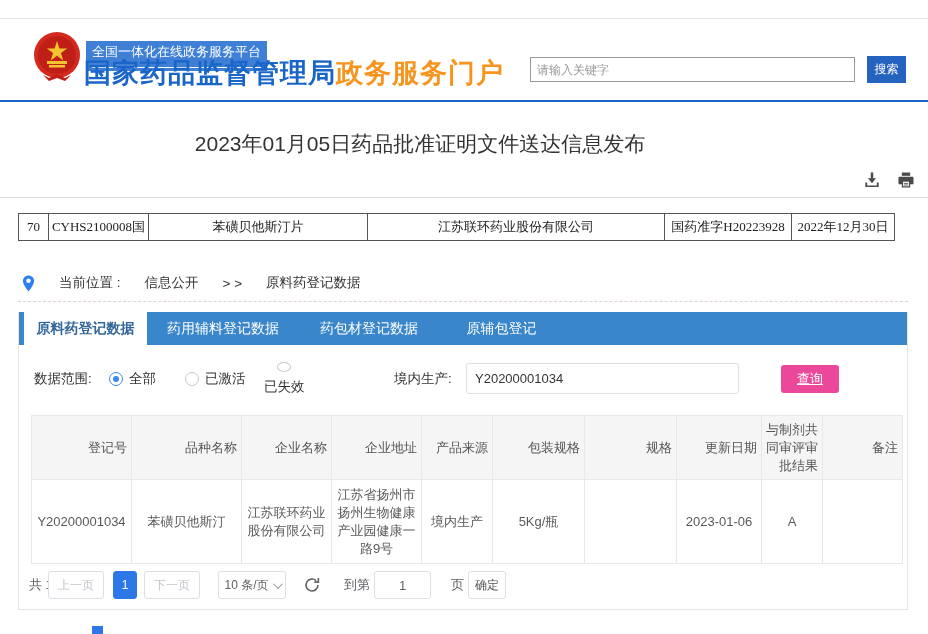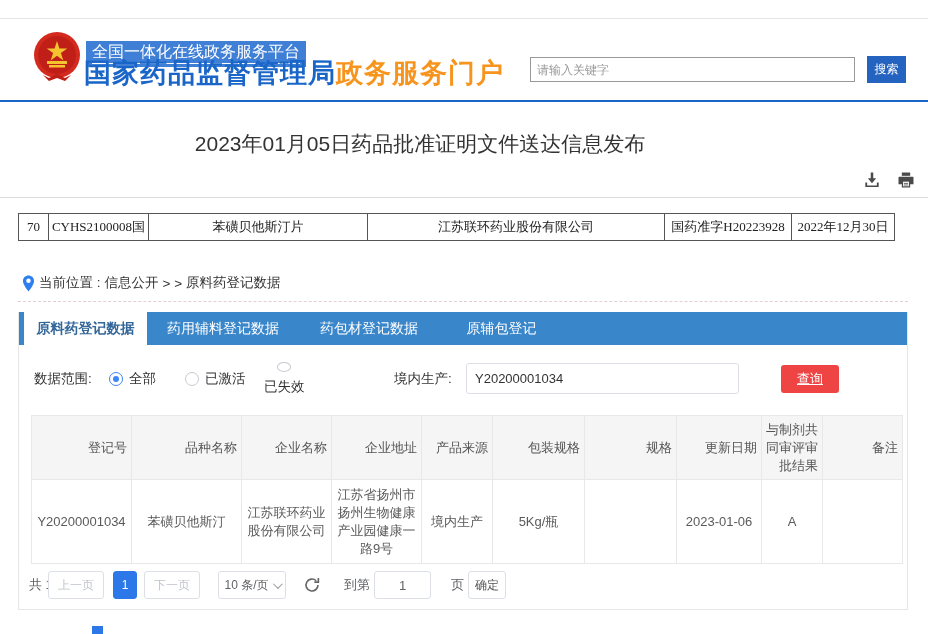--- a/index.html
+++ b/index.html
@@ -5,21 +5,21 @@
   * { margin:0; padding:0; box-sizing:border-box; }
   body { background:#fff; font-family:"Liberation Sans","DejaVu Sans",sans-serif; }
   .page { position:relative; width:928px; height:634px; background:#fff; overflow:hidden; }
 
   
   .topline { position:absolute; left:0; top:18px; width:928px; border-top:1px solid #e4e4e4; }
 
   
   .emblem { position:absolute; left:33px; top:31px; width:48px; height:53px; }
   .badge-wrap { position:absolute; left:86px; top:41px; background:#3f7fd6; padding:1px 6px 3px; }
-  .badge-wrap .t { color:#fff; font-size:16px; display:inline-block; border-bottom:1px solid #fff; padding-bottom:0;text-align:right; }
+  .badge-wrap .t { color:#fff; font-size:13px; display:inline-block; border-bottom:1px solid #fff; padding-bottom:6px;text-align:right; }
   .sitetitle { position:absolute; left:84px; top:55px; font-size:27px; font-weight:bold; letter-spacing:1px; white-space:nowrap; }
   .sitetitle .blue { color:#1a66c8; }
   .sitetitle .orange { color:#f7941d; }
   .search-input { position:absolute; left:530px; top:57px; width:325px; height:25px; border:1px solid #999;
                   font-size:12px; padding:0 6px; color:#333; outline:none; }
   .search-input::placeholder { color:#999; }
   .search-btn { position:absolute; left:867px; top:56px; width:39px; height:27px; background:#2563c0; color:#fff;
                 border:none; font-size:12px; cursor:pointer; }
   .header-divider { position:absolute; left:0; top:100px; width:928px; border-top:2px solid #1a66c8; }
 
@@ -33,21 +33,21 @@
   
   .notice-row { position:absolute; left:18px; top:213px; width:877px; height:28px; display:flex;
                 border:1px solid #555; font-family:"Liberation Serif","DejaVu Serif",serif;
                 font-size:13px; color:#222; }
   .notice-row .cell { border-right:1px solid #555; display:flex; align-items:center; justify-content:center;
                       white-space:nowrap; overflow:hidden; }
   .notice-row .cell:last-child { border-right:none; }
   .nc1{width:30px;} .nc2{width:100px;} .nc3{width:219px;} .nc4{width:297px;} .nc5{width:127px;} .nc6{flex:1;}
 
   
-  .breadcrumb { position:absolute; left:22px; top:274px; display:flex; align-items:center; gap:4px;
+  .breadcrumb { position:absolute; left:22px; top:274px; display:flex; align-items:center; gap:24px;
                 font-size:13.5px; color:#333; }
   .breadcrumb .pin { width:13px; height:17px; display:inline-block; }
   .breadcrumb-divider { position:absolute; left:18px; top:301px; width:890px; border-top:1px dashed #e3cfcf; }
 
   
   .panel { position:absolute; left:18px; top:312px; width:890px; height:298px;
            border:1px solid #e6e6e6; border-top:none; }
   .tabbar { position:absolute; left:0; top:0; width:100%; height:33px; background:#3a86cb;
             display:flex; padding-left:5px; }
   .tab { height:33px; line-height:33px; text-align:center; color:#fff; font-size:14px; cursor:pointer; }
@@ -60,21 +60,21 @@
   .scope-label { left:15px; }
   .query-label { left:375px; }
   .radio-opt { position:absolute; display:flex; align-items:center; gap:6px; height:34px; cursor:pointer; color:#333; }
   .ro1{left:90px;} .ro2{left:166px;} .ro3{left:245px;flex-direction:column;}
   .radio { width:14px; height:14px; border-radius:50%; border:1px solid #c6cad1; background:#fff; position:relative; }
   .radio.checked { border:1px solid #3f86f5; }
   .radio.checked::after { content:""; position:absolute; left:3px; top:3px; width:6px; height:6px;
                           border-radius:50%; background:#3f86f5; }
   .query-input { position:absolute; left:447px; top:1px; width:273px; height:31px; border:1px solid #dcdfe6;
                  border-radius:3px; padding:0 8px; font-size:13px; color:#333; outline:none; }
-  .query-btn { position:absolute; left:762px; top:3px; width:58px; height:28px; background:#ef4444; color:#fff;
+  .query-btn { position:absolute; left:762px; top:3px; width:58px; height:28px; background:#ec4899; color:#fff;
                border:none; border-radius:3px; font-size:13px; cursor:pointer;text-decoration:underline; }
 
   
   .data-table { position:absolute; left:12px; top:103px; width:871px; border-collapse:collapse;
                 table-layout:fixed; font-size:13px; color:#5a5a5a; }
   .data-table th { background:#f5f5f5; border:1px solid #e8e8e8; font-weight:normal; height:64px;
                    padding:2px 4px; text-align:right; color:#555; }
   .data-table td { background:#fff; border:1px solid #e8e8e8; height:84px; padding:2px 4px;
                    text-align:center; word-break:break-all; }
 

